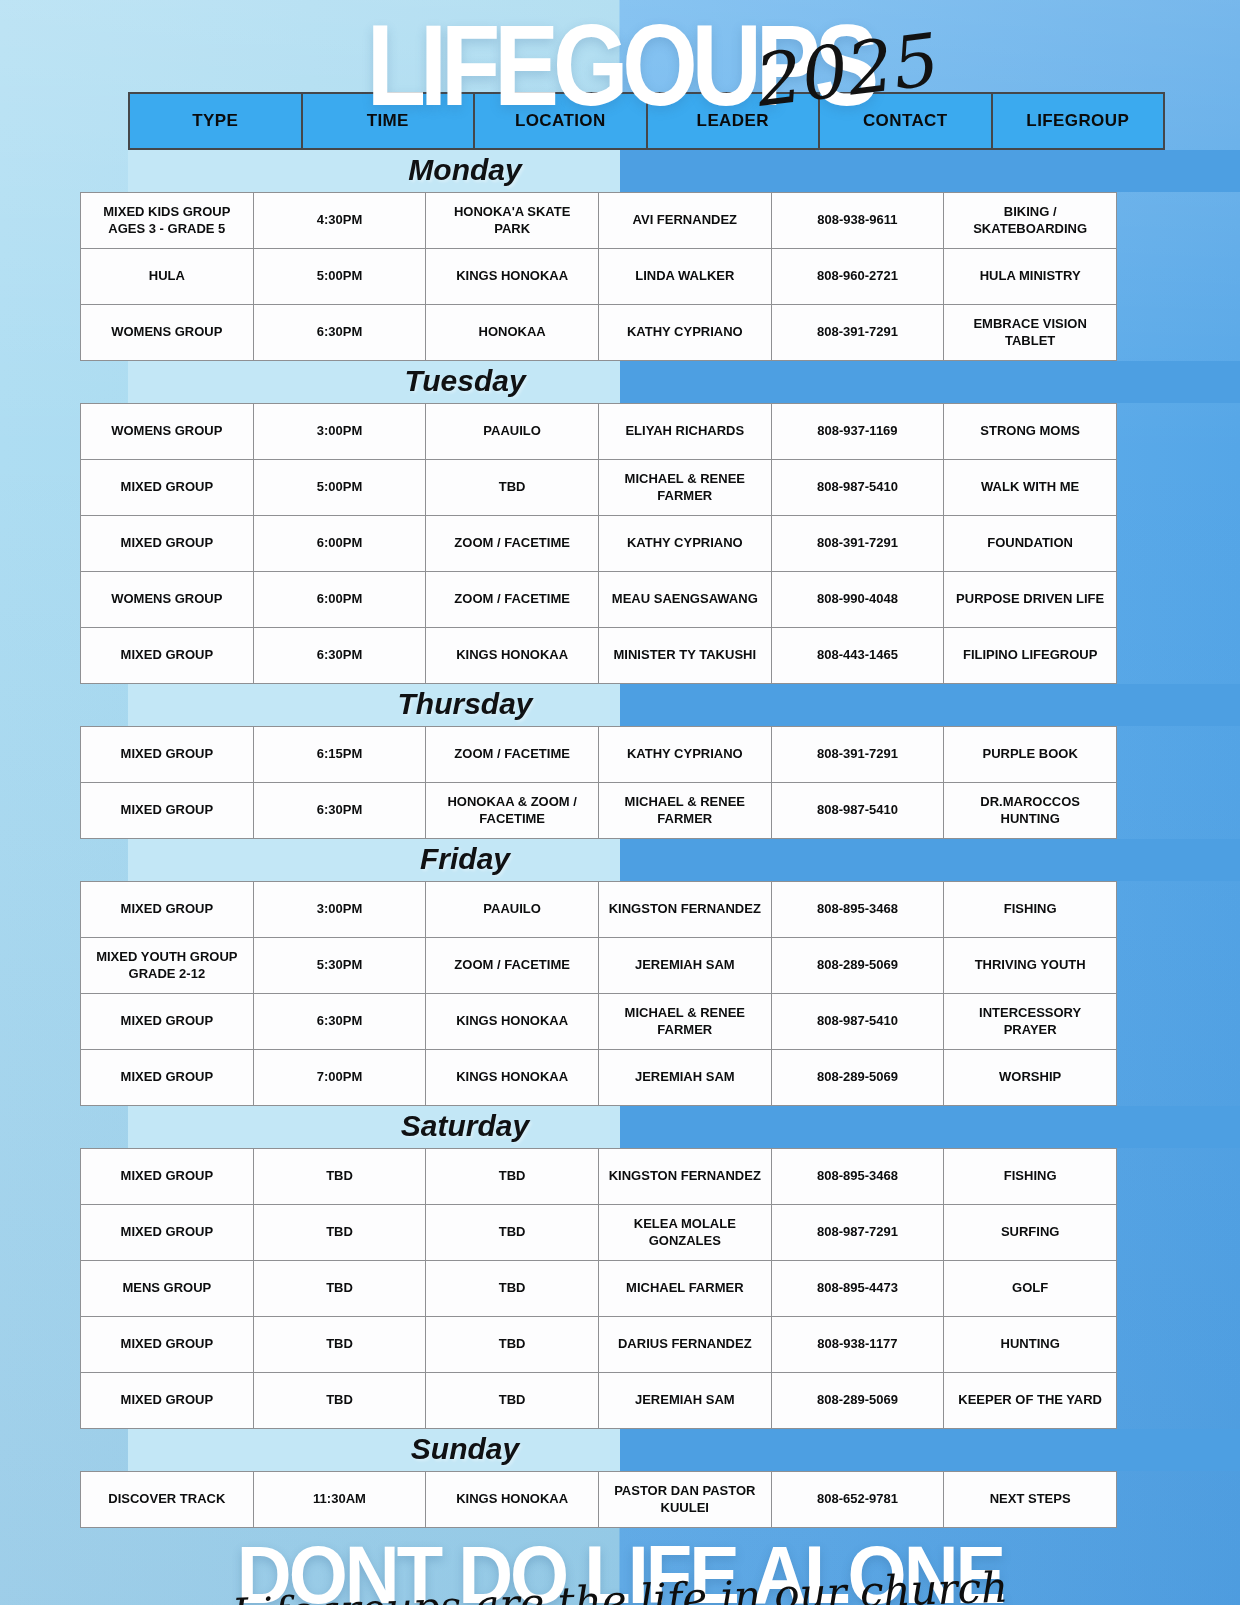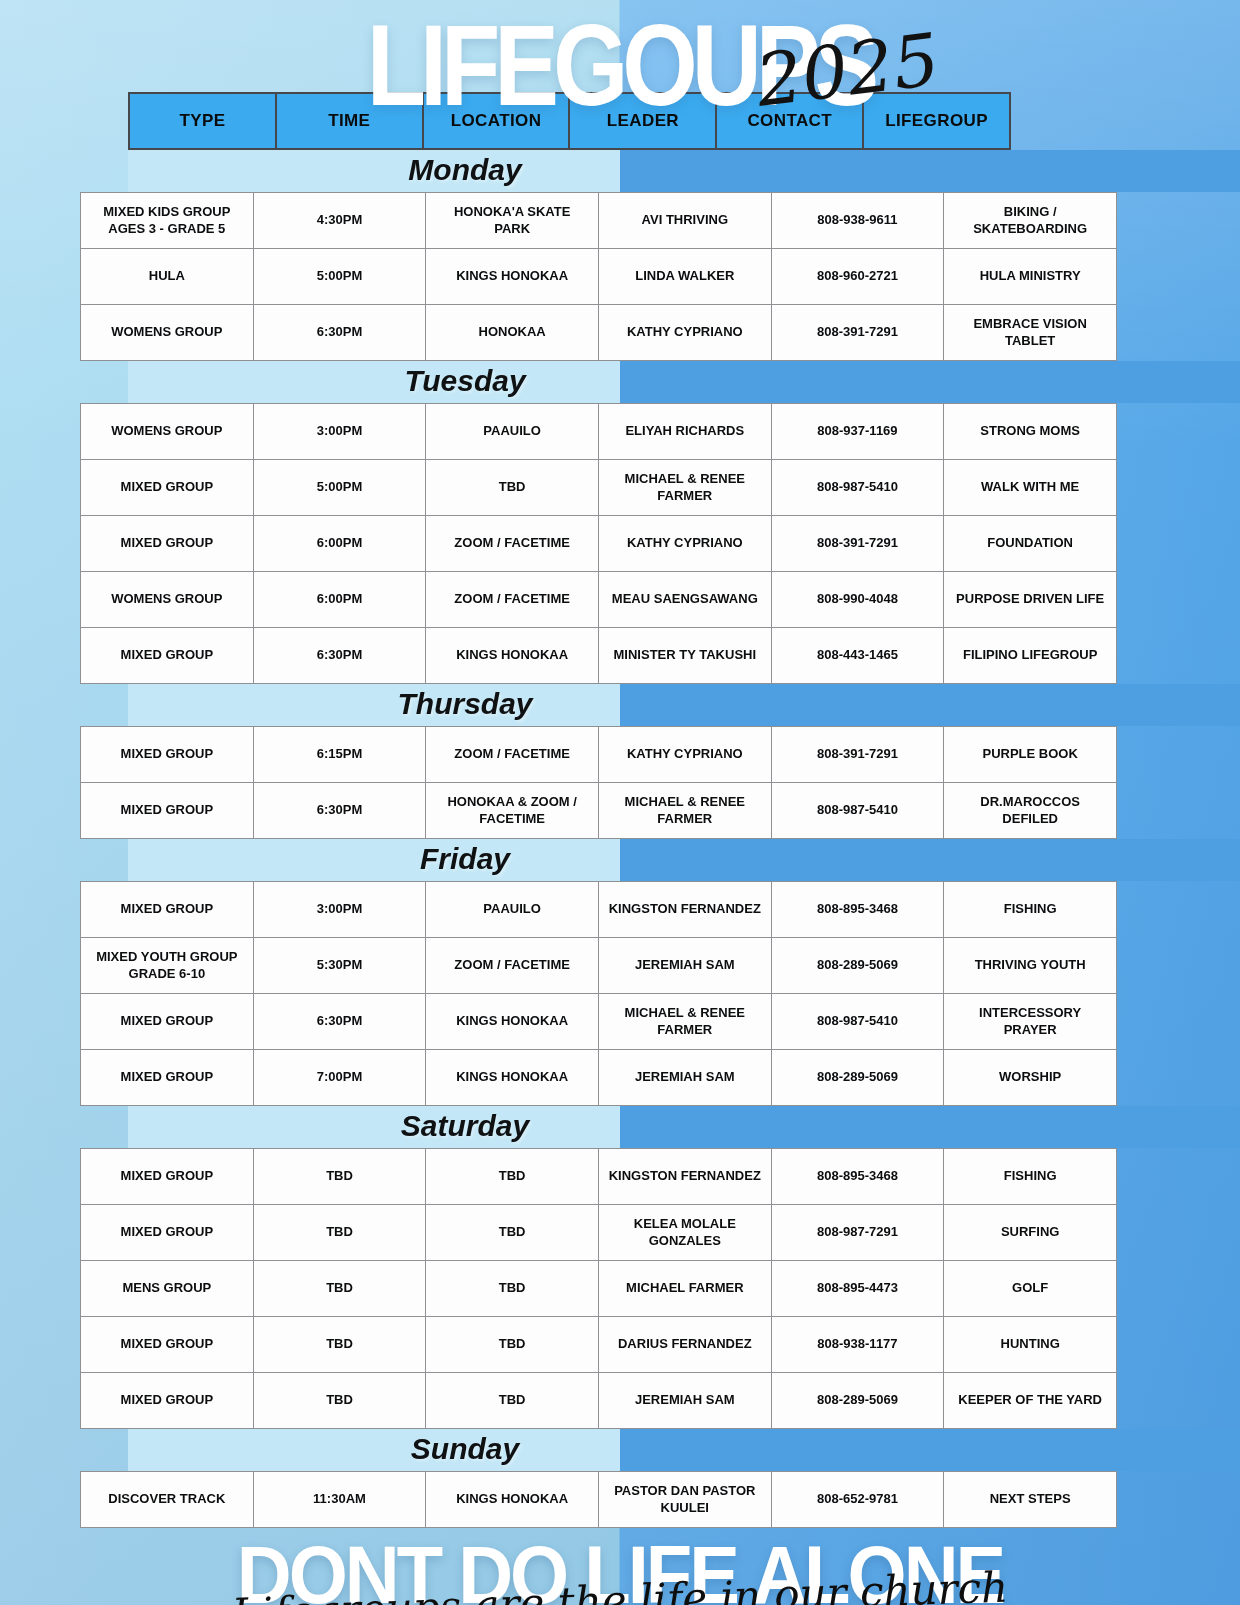--- a/index.html
+++ b/index.html
@@ -21,21 +21,21 @@
     color:#ffffff;white-space:nowrap;
     text-shadow:0 4px 10px rgba(50,100,150,.22);
   }
   .title-year{
     position:absolute;left:756px;top:34px;z-index:2;
     font-family:"DejaVu Serif",serif;font-style:italic;
     font-size:72px;line-height:1;color:#121212;
     transform:rotate(-7deg);
   }
   
-  .cols-table{border-collapse:collapse;table-layout:fixed;width:883px;margin-left:128px;}
+  .cols-table{border-collapse:collapse;table-layout:fixed;width:1037px;margin-left:128px;}
   .cols-table td{
     height:52px;background:#3BAAEF;border:2px solid #45474a;
     text-align:center;vertical-align:middle;
     font-weight:bold;font-size:17px;letter-spacing:.4px;color:#0a0b0c;
   }
   
   .day-band{
     position:relative;height:42px;margin-left:128px;width:1240px;
     background:linear-gradient(90deg,#c3e7f6 0px,#c3e7f6 492px,#4d9fe2 492px,#4d9fe2 100%);
   }
@@ -96,21 +96,21 @@
   <section>
     <div class="day-band">
       <span class="day-label">Monday</span>
     </div>
     <table class="day-table">
       <tbody>
           <tr>
         <td>MIXED KIDS GROUP AGES 3 - GRADE 5</td>
         <td>4:30PM</td>
         <td>HONOKA'A SKATE PARK</td>
-        <td>AVI THRIVING</td>
+        <td>AVI FERNANDEZ</td>
         <td>808-938-9611</td>
         <td>BIKING / SKATEBOARDING</td>
       </tr>
       <tr>
         <td>HULA</td>
         <td>5:00PM</td>
         <td>KINGS HONOKAA</td>
         <td>LINDA WALKER</td>
         <td>808-960-2721</td>
         <td>HULA MINISTRY</td>
@@ -190,42 +190,42 @@
         <td>KATHY CYPRIANO</td>
         <td>808-391-7291</td>
         <td>PURPLE BOOK</td>
       </tr>
       <tr>
         <td>MIXED GROUP</td>
         <td>6:30PM</td>
         <td>HONOKAA &amp; ZOOM / FACETIME</td>
         <td>MICHAEL &amp; RENEE FARMER</td>
         <td>808-987-5410</td>
-        <td>DR.MAROCCOS DEFILED</td>
+        <td>DR.MAROCCOS HUNTING</td>
       </tr>
     </tbody>
       </table>
   </section>
 
   <section>
     <div class="day-band">
       <span class="day-label">Friday</span>
     </div>
     <table class="day-table">
       <tbody>
           <tr>
         <td>MIXED GROUP</td>
         <td>3:00PM</td>
         <td>PAAUILO</td>
         <td>KINGSTON FERNANDEZ</td>
         <td>808-895-3468</td>
         <td>FISHING</td>
       </tr>
       <tr>
-        <td>MIXED YOUTH GROUP GRADE 6-10</td>
+        <td>MIXED YOUTH GROUP GRADE 2-12</td>
         <td>5:30PM</td>
         <td>ZOOM / FACETIME</td>
         <td>JEREMIAH SAM</td>
         <td>808-289-5069</td>
         <td>THRIVING YOUTH</td>
       </tr>
       <tr>
         <td>MIXED GROUP</td>
         <td>6:30PM</td>
         <td>KINGS HONOKAA</td>

